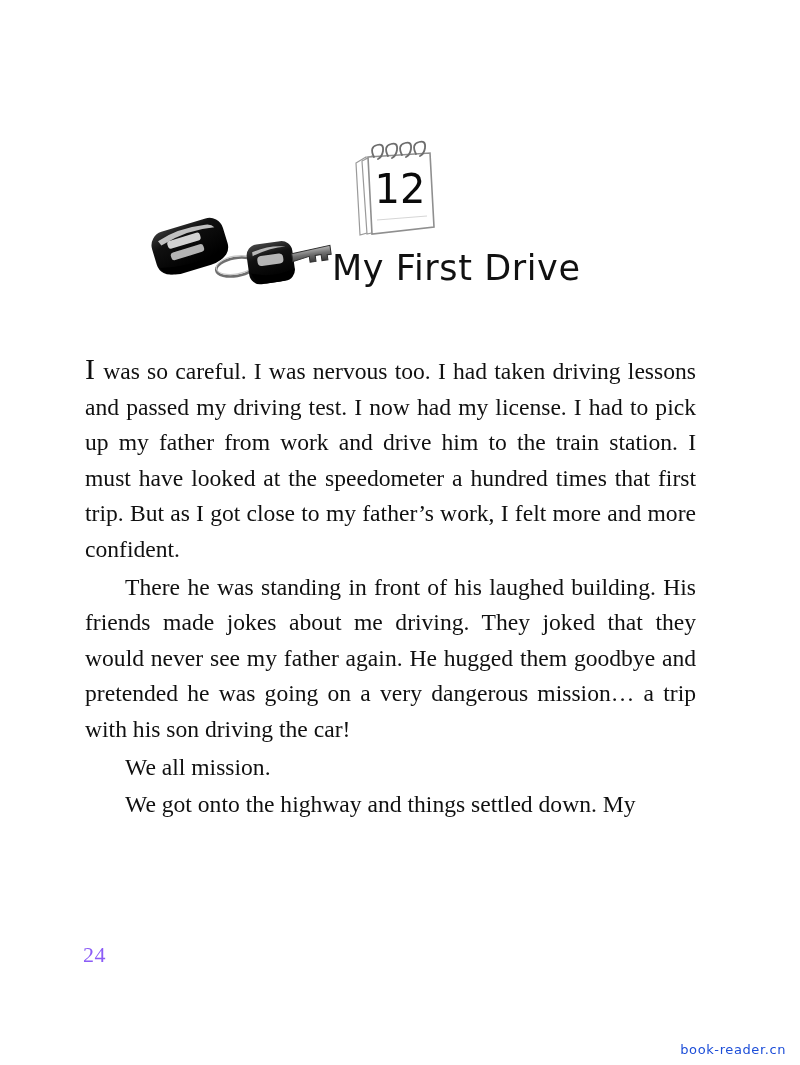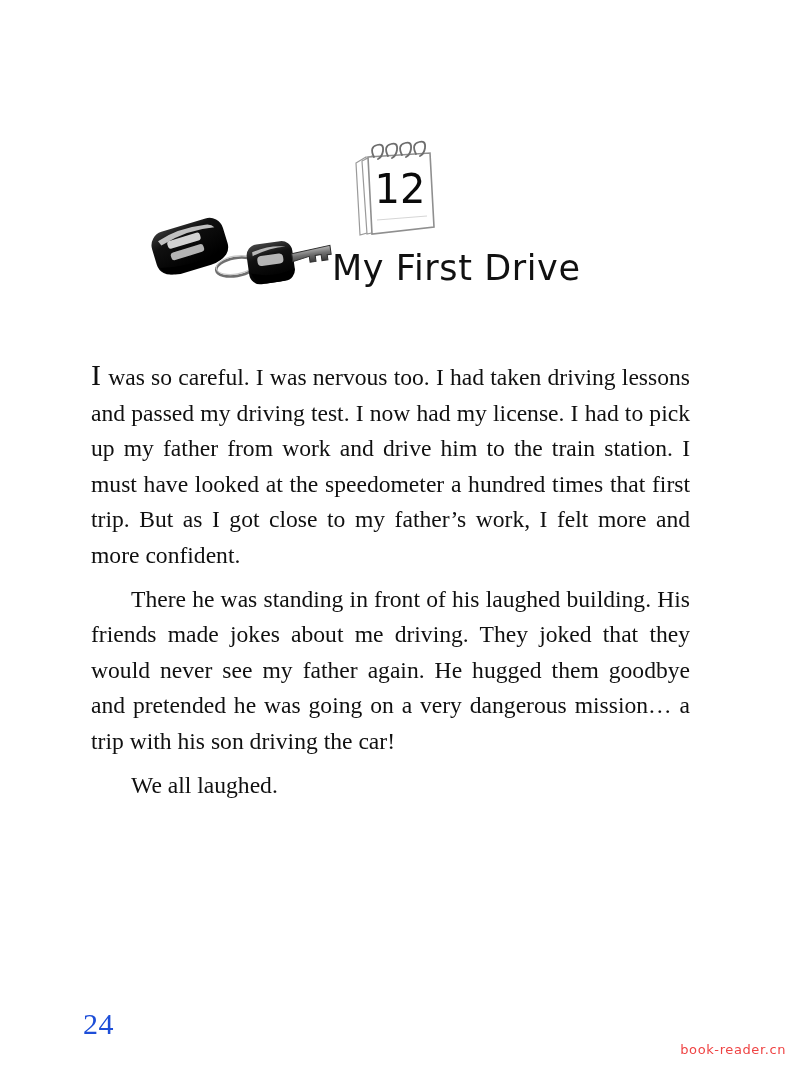--- a/index.html
+++ b/index.html
@@ -69,21 +69,21 @@
     top: 352px;
     width: 615px;
     font-size: 23.6px;
     line-height: 35.6px;
     text-align: justify;
     text-justify: inter-word;
     color: #101010;
   }
 
   .body-text p {
-    margin: 8px;
+    margin: 2px;
     text-indent: 40px;
     hyphens: none;
   }
 
   .body-text p.first {
     text-indent: 0;
   }
 
   .body-text p.short-line {
     text-align: left;
@@ -97,35 +97,35 @@
 
   
   .body-text p.continued {
     text-align: left;
   }
 
   
   .folio {
     position: absolute;
     left: 83px;
-    top: 1007px;
-    font-size: 30px;
-    color: #1d4ed8;
+    top: 942px;
+    font-size: 22px;
+    color: #8b5cf6;
     letter-spacing: 0.5px;
   }
 
   
   .watermark {
     position: absolute;
     right: 14px;
     bottom: 8px;
     font-family: "DejaVu Sans", "Liberation Sans", sans-serif;
     font-size: 13px;
     letter-spacing: 0.6px;
-    color: #ef4444;
+    color: #1d4ed8;
     user-select: none;
   }
 </style>
 </head>
 <body>
 
 <div class="page">
 
   <div class="chapter-header">
 
@@ -205,22 +205,23 @@
 
     <div class="chapter-title">My First Drive</div>
   </div>
 
   <div class="body-text">
 
     <p class="first"><span class="initial-cap">I</span><span> was so careful. I was nervous too. I had taken driving lessons and passed my driving test. I now had my license. I had to pick up my father from work and drive him to the train station. I must have looked at the speedometer a hundred times that first trip. But as I got close to my father’s work, I felt more and more confident.</span></p>
 
     <p>There he was standing in front of his laughed building. His friends made jokes about me driving. They joked that they would never see my father again. He hugged them goodbye and pretended he was going on a very dangerous mission… a trip with his son driving the car!</p>
 
-    <p class="short-line">We all laughed.</p>
-
-
+    <p class="short-line">We all mission.</p>
+
+
+    <p class="continued">We got onto the highway and things settled down. My</p>
   </div>
 
   <div class="folio">24</div>
 
   <div class="watermark">book-reader.cn</div>
 
 </div>
 
 </body></html>

